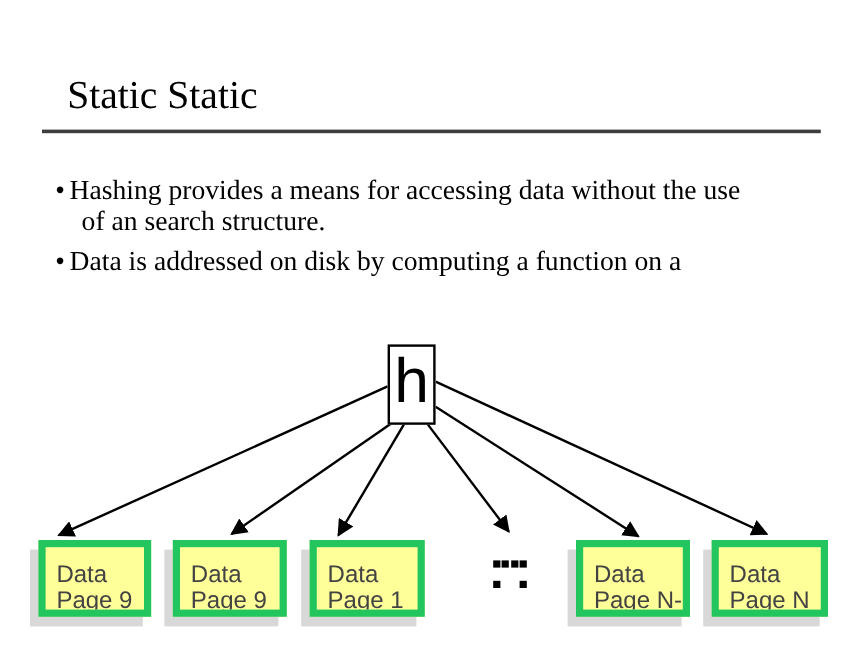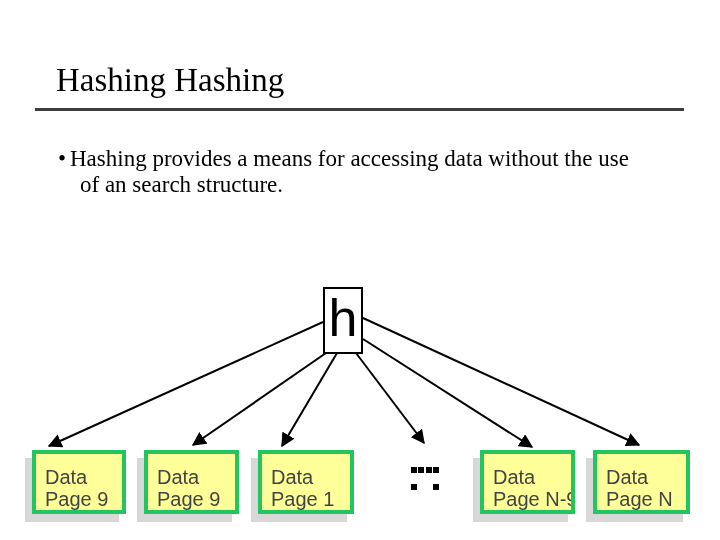--- a/index.html
+++ b/index.html
@@ -25,21 +25,21 @@
     background: #3d3d3d;
   }
   .bullets {
     position: absolute;
     left: 46px; top: 146px;
     width: 640px;
     font-size: 23px;
     line-height: 26px;
     color: #000000;
   }
-  .bullet-item { margin: 0 0 7px 12px; }
+  .bullet-item { margin: 0 0 7px 0; }
   .bullet-marker {
     display: inline-block;
     width: 12px;
   }
   .bullet-line { white-space: nowrap; }
   .bullet-line.cont {
     display: block;
     margin-left: 22px;
   }
   .arrows {
@@ -61,21 +61,21 @@
     line-height: 52px;
     color: #000000;
     padding-bottom: 6px;
   }
   .dbox {
     position: absolute;
     top: 450px;
     height: 64px;
     box-sizing: border-box;
     background: #FFFF99;
-    border: 4px solid #22c55e;
+    border: 6px solid #22c55e;
     box-shadow: -7px 8px 0 #d8d8d8;
     font-family: "Liberation Sans", sans-serif;
     font-size: 20px;
     line-height: 22px;
     color: #434343;
     padding: 12px 0 0 9px;
     overflow: hidden;
   }
   .dbox .lbl { display: block; white-space: nowrap; }
   .dbox-1 { left: 32px;  width: 94px; }
@@ -95,29 +95,30 @@
   .ellipsis .dot {
     width: 6px; height: 6px;
     background: #000000;
   }
 </style>
 </head>
 <body>
 
 <div class="slide">
 
-  <div class="title">Hashing Hashing</div>
+  <div class="title">Static Static</div>
   <div class="title-rule"></div>
 
   <div class="bullets">
     <div class="bullet-item">
       <span class="bullet-line first"><span class="bullet-marker">•</span><span>Hashing provides a means for accessing data without the use</span></span>
       <span class="bullet-line cont">of an search structure.</span>
     </div>
     <div class="bullet-item">
+      <span class="bullet-line first"><span class="bullet-marker">•</span><span>Data is addressed on disk by computing a function on a</span></span>
     </div>
   </div>
 
   <svg class="arrows" width="720" height="540" viewBox="0 0 720 540">
     <defs>
       <marker id="ah" viewBox="0 0 10 10" refX="9" refY="5" markerWidth="7" markerHeight="7" orient="auto">
         <path d="M0,0 L10,5 L0,10 z" fill="#000000"></path>
       </marker>
     </defs>
     <line x1="323" y1="322" x2="49" y2="446" stroke="#000" stroke-width="2" marker-end="url(#ah)"></line>

